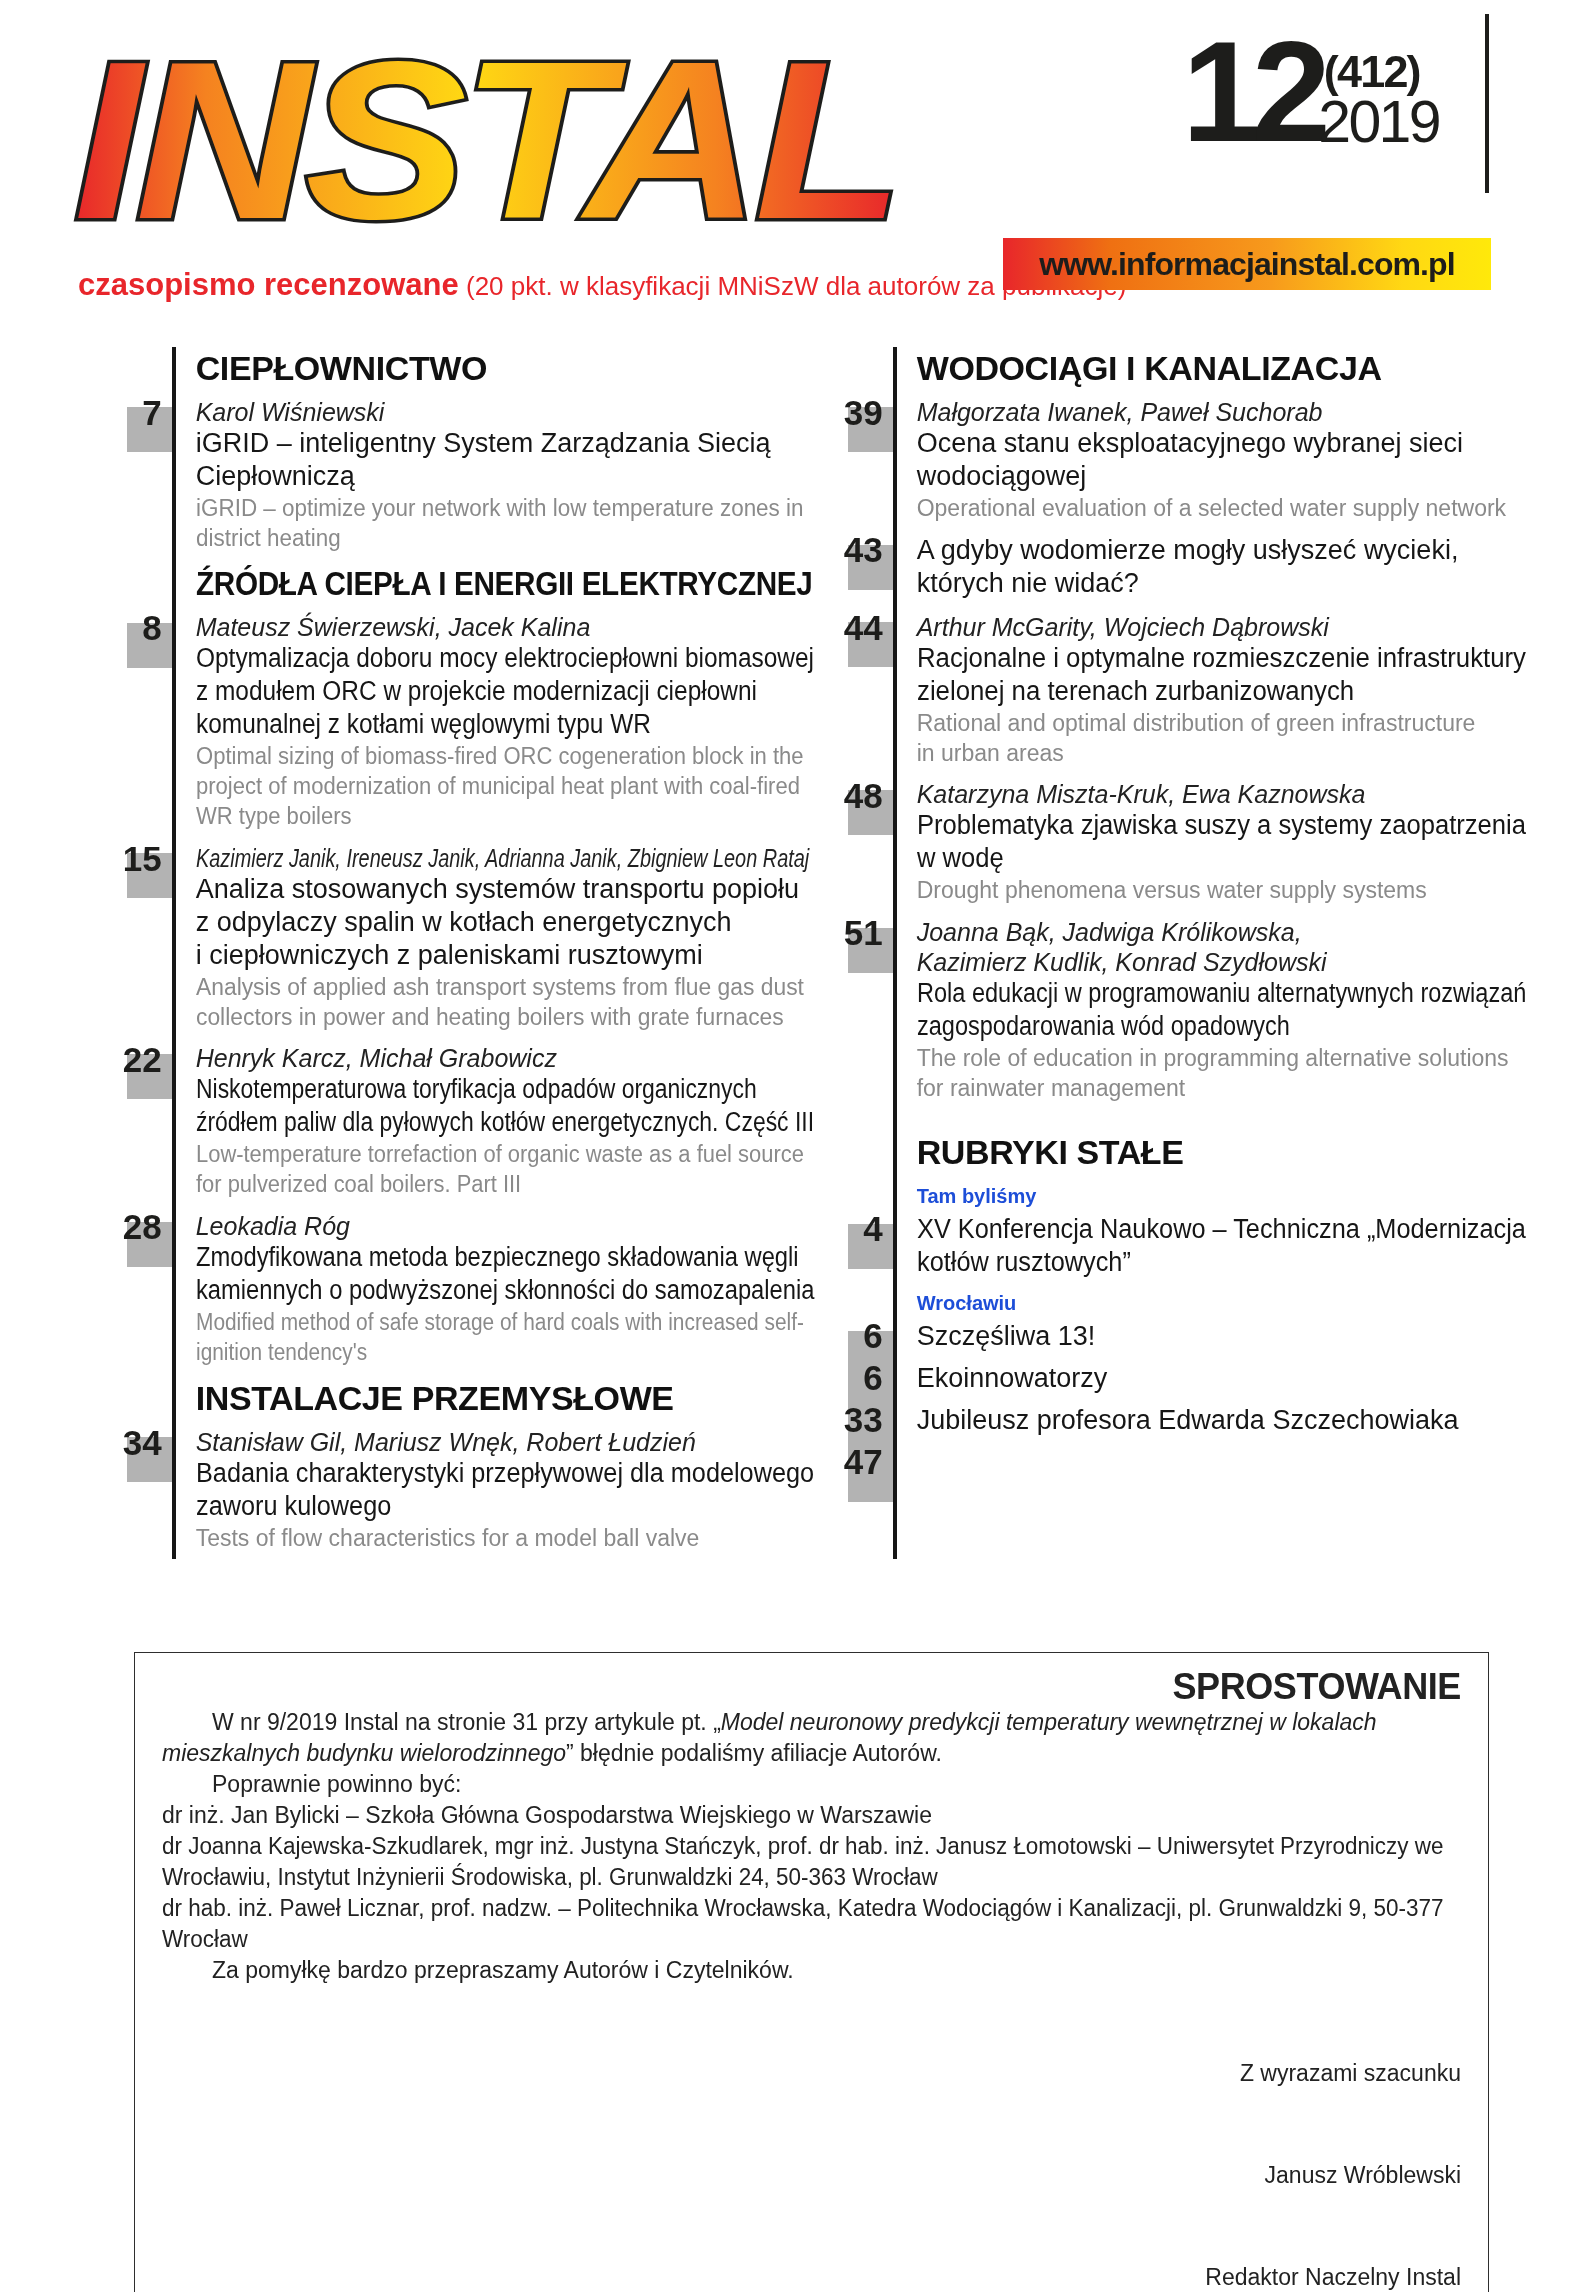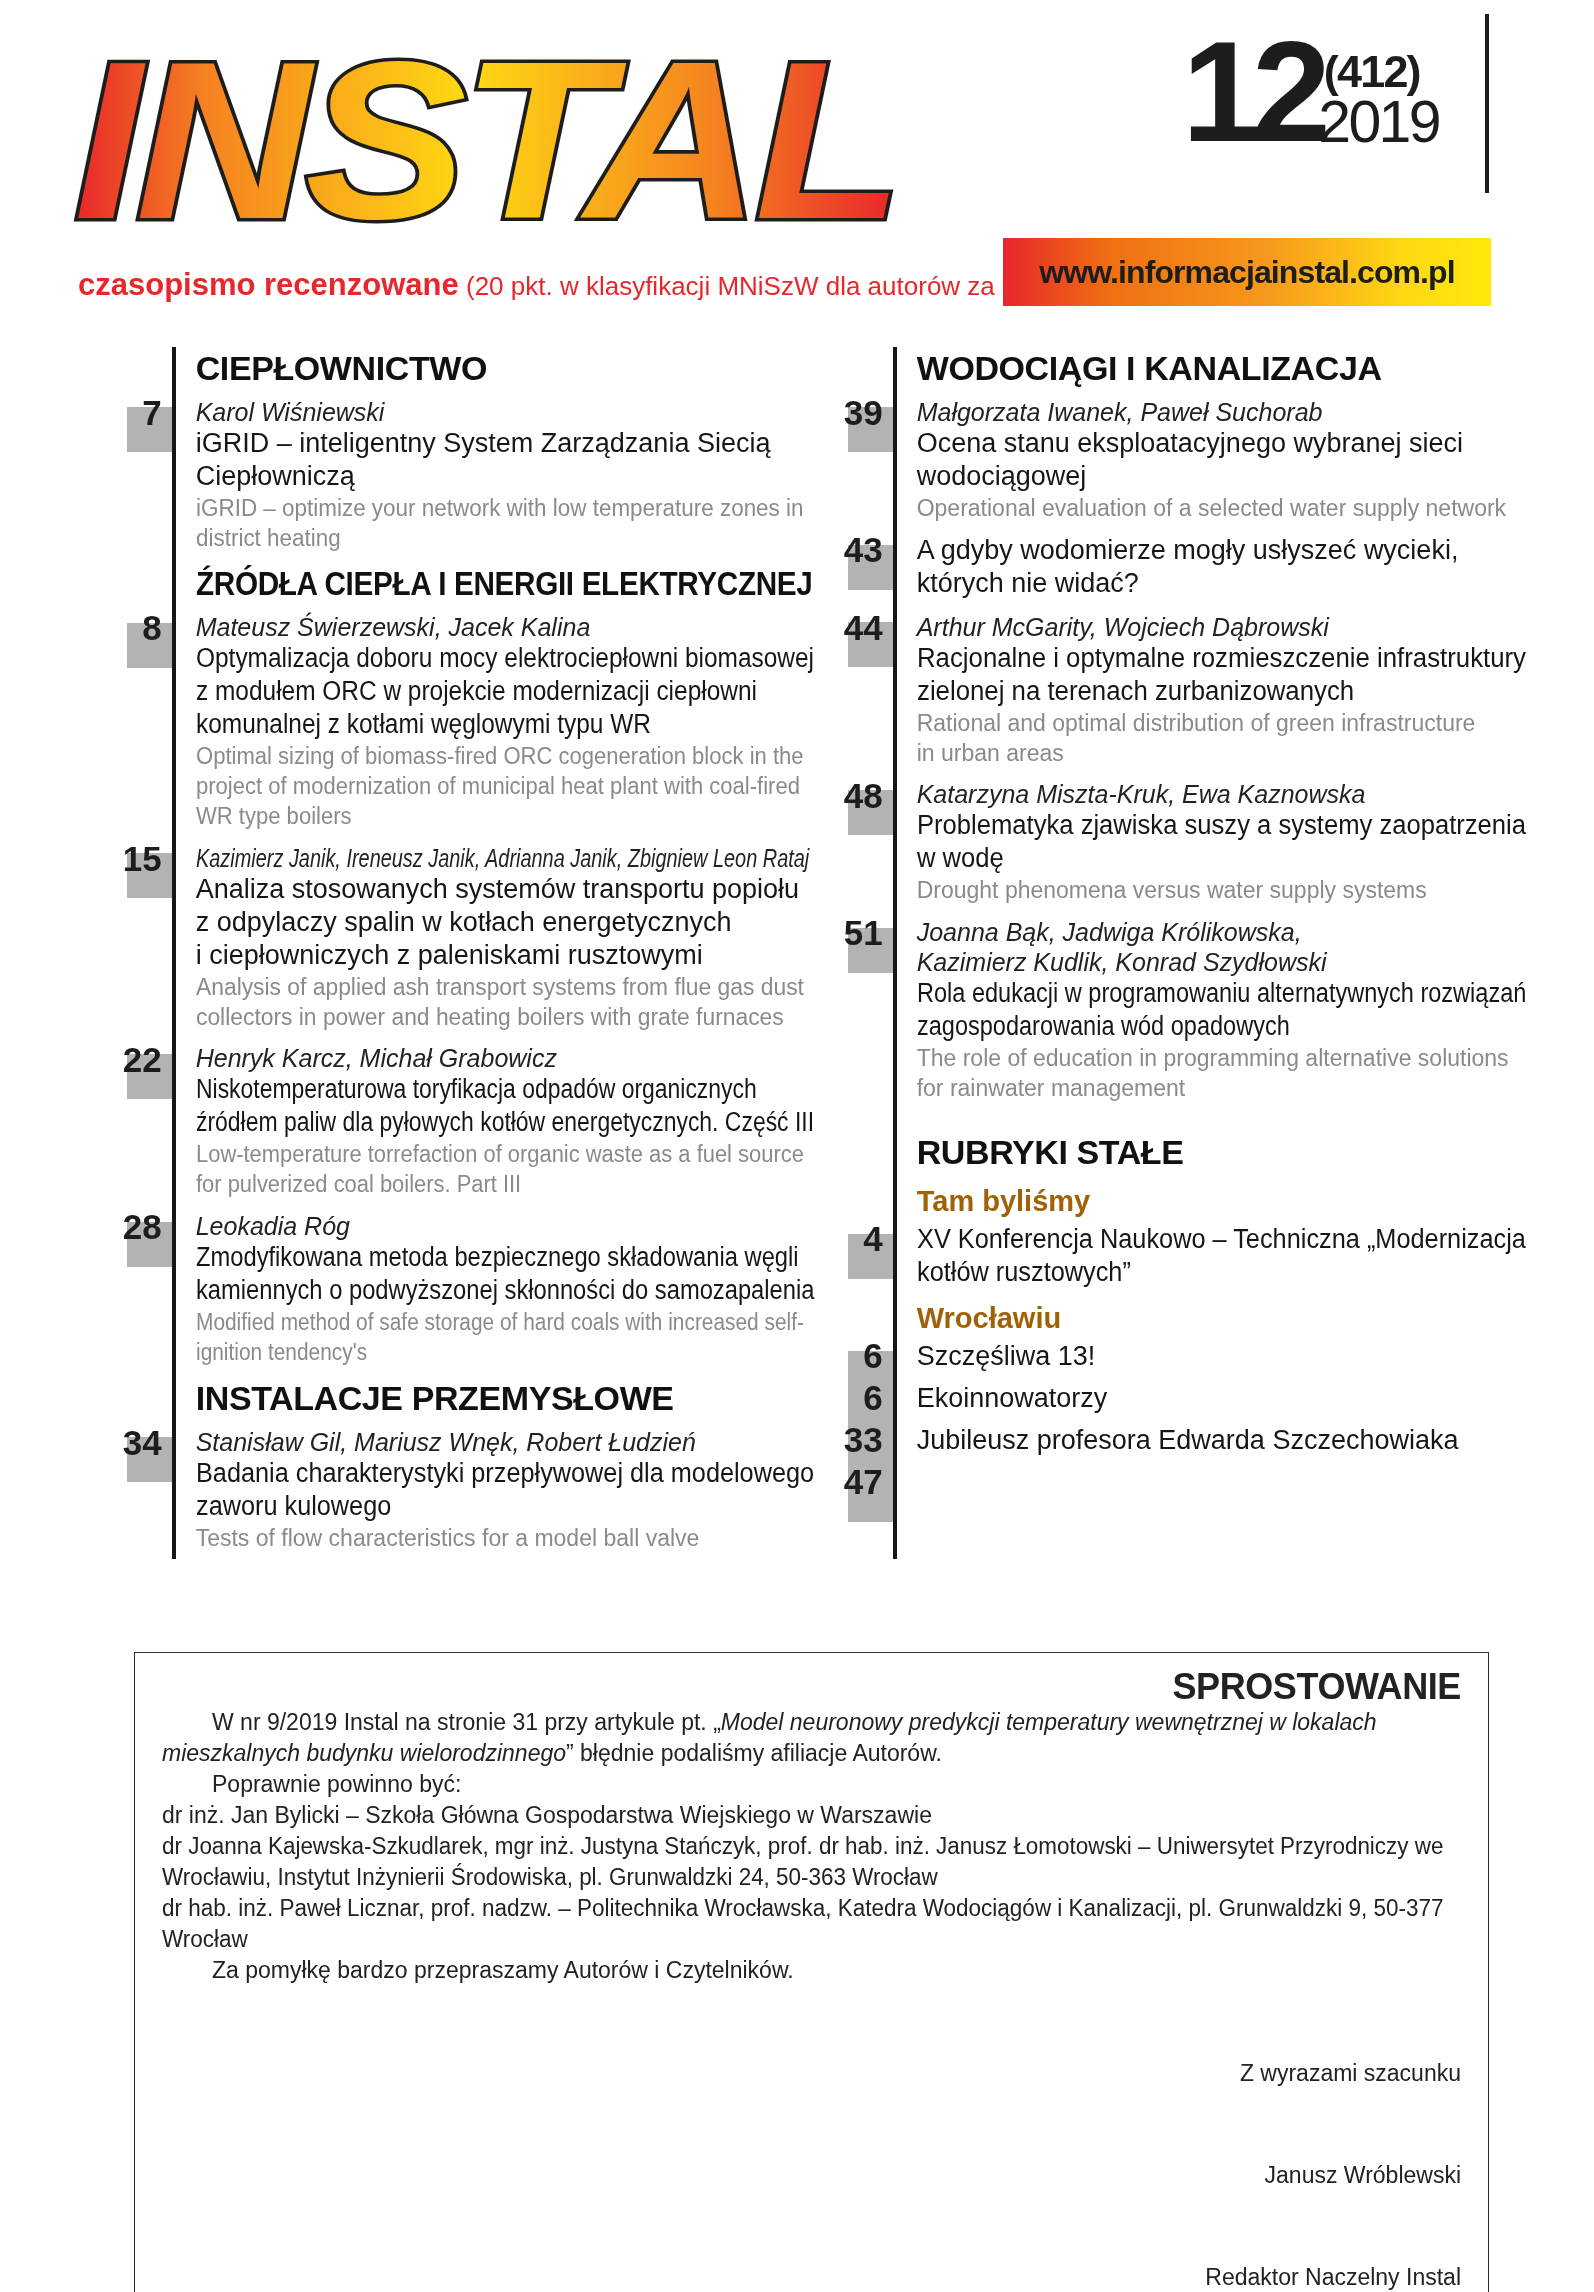--- a/index.html
+++ b/index.html
@@ -15,21 +15,21 @@
   .review-line .rn { font-size:26px; font-weight:400; }
 
   .issue { position:absolute; left:1182px; top:27px; display:flex; align-items:flex-start; color:#1d1d1b; }
   .issue-num { font-size:142px; font-weight:700; line-height:0.92; letter-spacing:-9px; }
   .issue-right { display:flex; flex-direction:column; align-items:flex-start; margin-left:1.8px; margin-top:21.5px; }
   .issue-sub { font-size:45px; font-weight:700; line-height:1.0; letter-spacing:-1.8px; }
   .issue-year { font-size:59px; font-weight:400; line-height:0.95; letter-spacing:-2.7px; margin-left:-5.4px; }
   .head-rule { position:absolute; left:1485px; top:14.3px; width:3.6px; height:179px; background:#1d1d1b; }
 
   .site-bar {
-    position:absolute; left:1003px; top:238px; width:488px; height:68px;
+    position:absolute; left:1003px; top:238px; width:488px; height:52px;
     background:linear-gradient(90deg,#e8262b 0%,#ef7012 22%,#f79a1c 55%,#ffd813 82%,#ffe90a 100%);
     display:flex; align-items:center; justify-content:flex-end;
   }
   .site-bar .bar-text { width:100%; text-align:center; font-size:32px; font-weight:700; color:#1d1d1b; letter-spacing:-0.9px; white-space:pre; }
 
   
   .toc { position:absolute; left:90px; top:345px; width:1433px; display:flex; align-items:stretch; }
   .col { position:relative; }
   .col::before { content:""; position:absolute; left:82px; top:1.8px; bottom:5.4px; width:3.6px; background:#161616; }
   .col-left { width:721px; }
@@ -37,21 +37,21 @@
 
   .row { display:grid; grid-template-columns:86px 1fr; }
   .body { padding-left:19.7px; min-width:0; }
   .numcell { position:relative; }
   .sq { position:absolute; right:3.6px; top:10.7px; width:45px; height:45px; background:#b3b3b3; }
   .num { position:absolute; right:14.3px; top:-1.8px; font-size:35px; font-weight:700; line-height:1; color:#1d1d1b; }
 
   h2.sec { font-size:34px; font-weight:700; margin:0 0 7.2px 0; letter-spacing:-0.4px; color:#111; }
   .row.hdr { margin:3.6px 0 1.8px 0; }
   .row.hdr.gap-top { margin-top:30px; }
-  h3.subh { font-size:29px; font-weight:700; margin:3.6px 0 5.4px 0; color:#a16207; }
+  h3.subh { font-size:20px; font-weight:700; margin:3.6px 0 5.4px 0; color:#1d4ed8; }
 
   .entry { margin-bottom:11.6px; }
   .authors { font-style:italic; font-size:25px; line-height:30px; color:#222; }
   .pl { font-size:27px; line-height:33px; color:#161616; }
   .en { font-size:23px; line-height:30px; color:#8a8a8a; }
   .rub-item { margin-bottom:9px; }
 
   .fit, .pl, .en, .authors, h2.sec { white-space:pre; }
 
   

